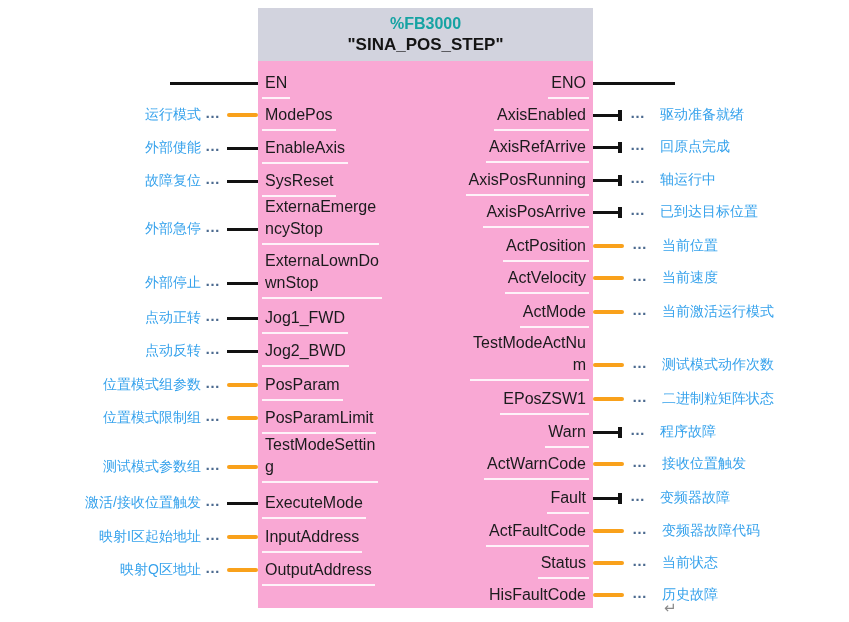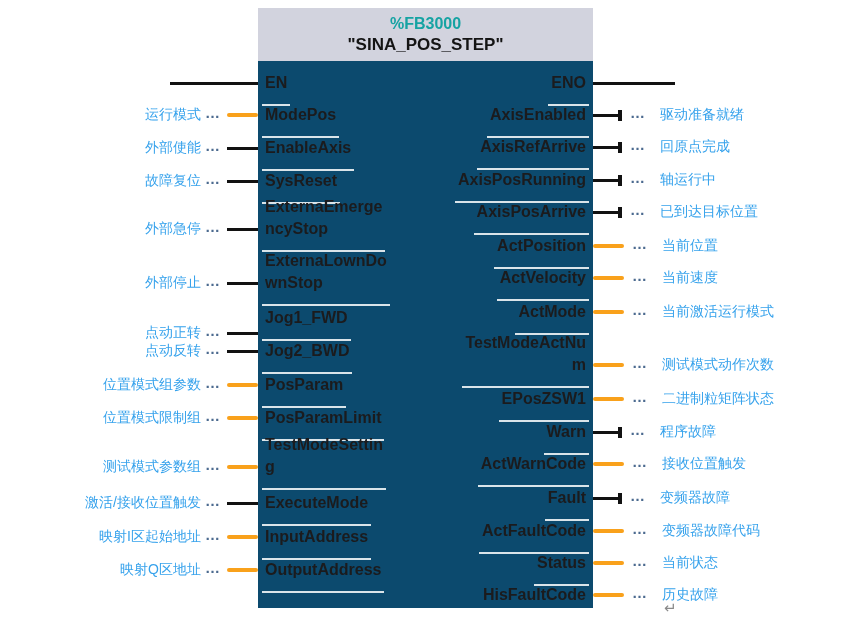--- a/index.html
+++ b/index.html
@@ -1,28 +1,28 @@
 <!DOCTYPE html>
 <html><head>
 <meta charset="utf-8">
 <style>
   html,body{margin:0;padding:0;background:#ffffff;}
   .canvas{position:relative;width:849px;height:622px;background:#ffffff;overflow:hidden;
           font-family:"Liberation Sans","DejaVu Sans",sans-serif;}
 
   
-  .fb{position:absolute;left:258px;top:8px;width:335px;height:600px;background:#0c4a6e;}
+  .fb{position:absolute;left:258px;top:8px;width:335px;height:600px;background:#f9a8d4;}
   .fb-header{position:absolute;left:0;top:0;width:100%;height:53px;background:#D2D3DE;
              display:flex;flex-direction:column;align-items:center;justify-content:center;gap:2px;}
   .fb-instance{font-size:16px;font-weight:700;color:#16A3A3;}
   .fb-title{font-size:17px;font-weight:700;color:#141414;}
 
   
-  .pin{position:absolute;font-size:16px;font-weight:700;color:#1b1b1d;line-height:22px;
-       white-space:pre-line;padding:0 3px 10px 3px;border-bottom:2px solid rgba(255,255,255,0.85);}
+  .pin{position:absolute;font-size:16px;font-weight:400;color:#1b1b1d;line-height:22px;
+       white-space:pre-line;padding:0 3px 3px 3px;border-bottom:2px solid rgba(255,255,255,0.85);}
   .pl{left:262px;text-align:left;}
   .pr{right:260px;text-align:right;}
 
   
   .irow{position:absolute;right:591px;height:22px;display:flex;align-items:center;justify-content:flex-end;}
   .orow{position:absolute;left:593px;height:22px;display:flex;align-items:center;}
   .cn{font-size:14px;color:#36A2EC;white-space:nowrap;}
   .irow .cn{margin-right:4px;}
   .orow .cn{margin-left:14px;}
   .dots{font-size:15px;font-weight:700;color:#4b6a8f;letter-spacing:1px;transform:translateY(-3px);}
@@ -93,21 +93,21 @@
   <div class="irow" style="top:218px">
     <span class="cn">外部急停</span>
     <span class="dots">…</span>
     <span class="stub-in-black"></span>
   </div>
   <div class="irow" style="top:272px">
     <span class="cn">外部停止</span>
     <span class="dots">…</span>
     <span class="stub-in-black"></span>
   </div>
-  <div class="irow" style="top:322px">
+  <div class="irow" style="top:307px">
     <span class="cn">点动正转</span>
     <span class="dots">…</span>
     <span class="stub-in-black"></span>
   </div>
   <div class="irow" style="top:340px">
     <span class="cn">点动反转</span>
     <span class="dots">…</span>
     <span class="stub-in-black"></span>
   </div>
   <div class="irow" style="top:374px">

